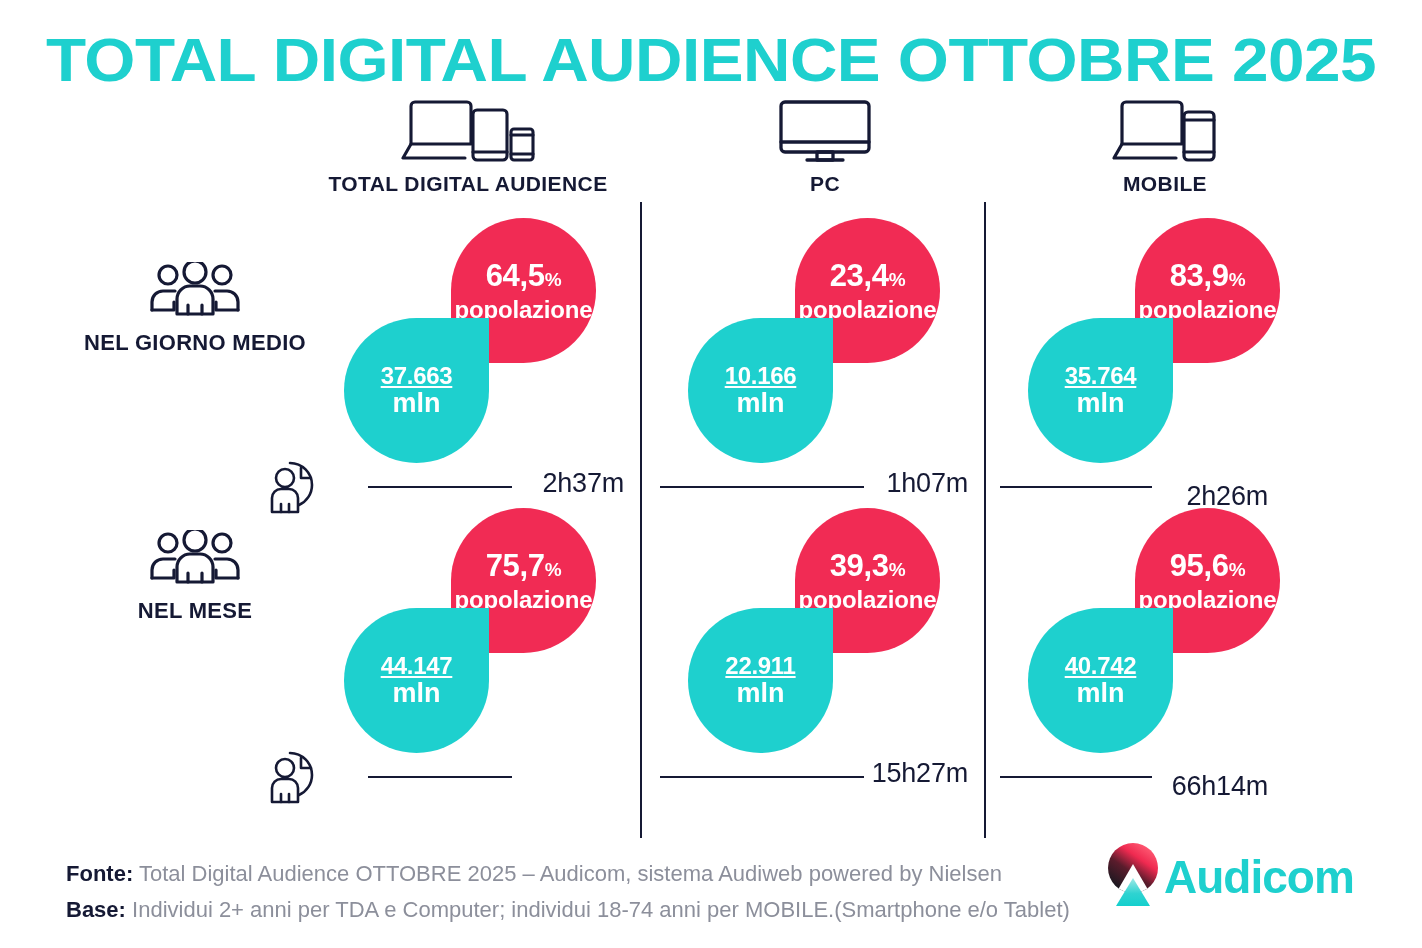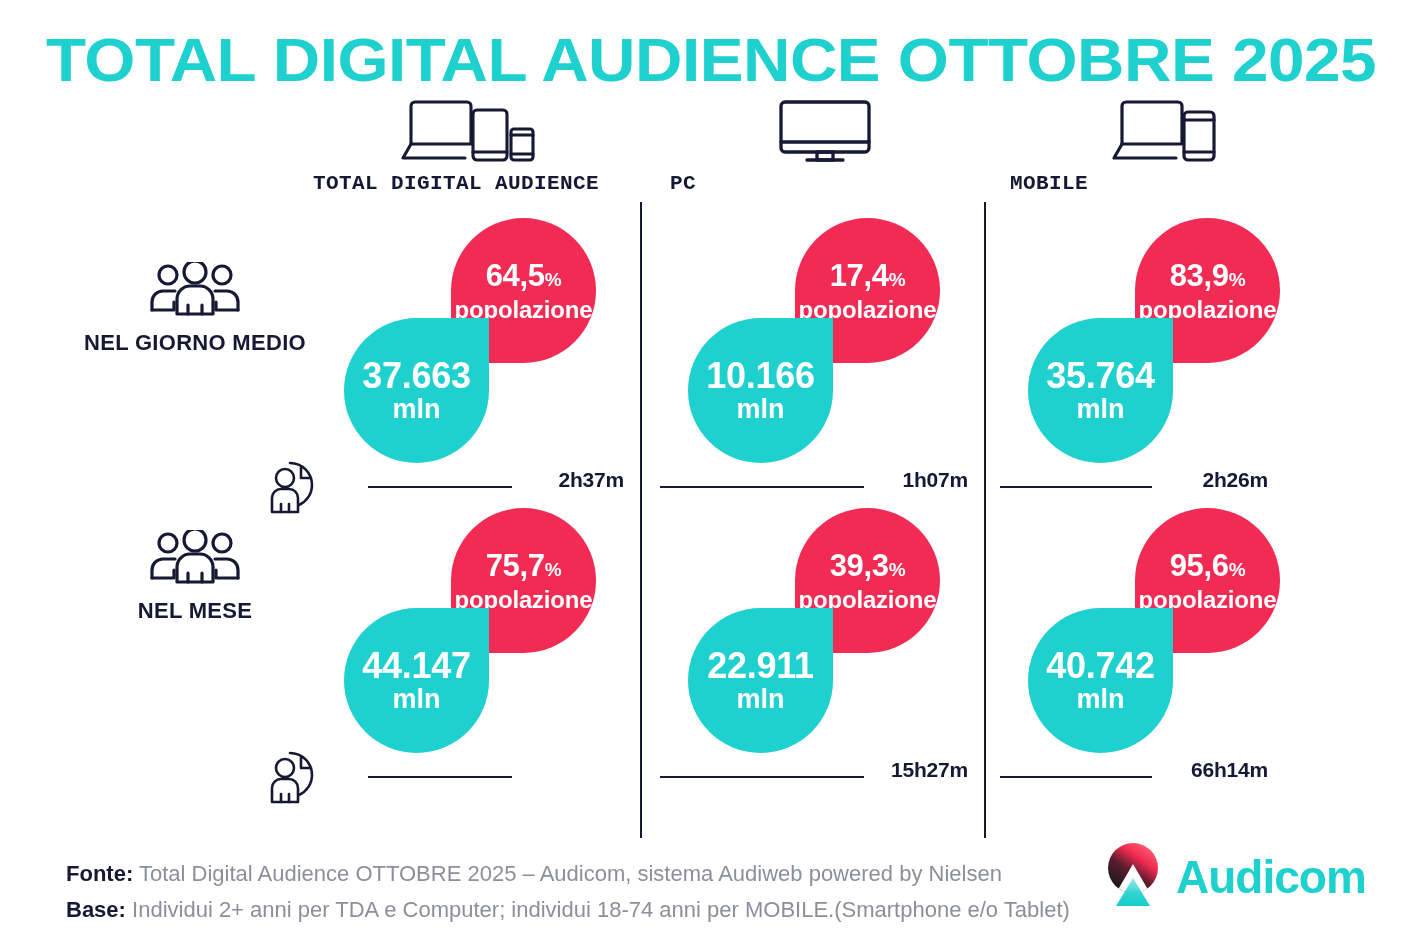--- a/index.html
+++ b/index.html
@@ -30,21 +30,21 @@
     color: #1ED0CE;
     transform: scaleX(1.06);
     transform-origin: center;
     white-space: nowrap;
   }
 
   
   .col-head {
     position: absolute;
     top: 96px;
-    font-family: Liberation Mono, monospace;
+    text-align: center;
   }
   .col-head .head-icon {
     height: 68px;
     display: flex;
     align-items: flex-end;
     justify-content: center;
   }
   .col-head .head-label {
     margin-top: 8px;
     font-size: 21px;
@@ -130,25 +130,26 @@
     font-weight: bold;
   }
   .pct-caption {
     margin-top: 7px;
     font-size: 24px;
     font-weight: bold;
     line-height: 1;
     letter-spacing: -0.2px;
   }
   .abs-value {
-    font-size: 36px;
+    font-size: 24px;
     font-weight: bold;
     line-height: 1.06;
     letter-spacing: -0.3px;
     white-space: nowrap;
+    text-decoration: underline;
   }
   .abs-unit {
     font-size: 27px;
     font-weight: bold;
     line-height: 1.06;
   }
 
   
   #duo-tda-day   { left: 344px;  top: 218px; }
   #duo-pc-day    { left: 688px;  top: 218px; }
@@ -174,34 +175,34 @@
   }
   .time-rule {
     position: absolute;
     height: 2px;
     background: #151934;
     top: 28px;
   }
   .time-value {
     position: absolute;
     top: 10px;
-    font-size: 21px;
-    font-weight: bold;
+    font-size: 27px;
+    font-weight: normal;
     letter-spacing: -0.2px;
     color: #151934;
     white-space: nowrap;
     text-align: right;
   }
   
   .rule-tda  { left: 368px;  width: 144px; }
   .rule-pc   { left: 660px;  width: 204px; }
   .rule-mob  { left: 1000px; width: 152px; }
   .val-tda   { left: 402px;  width: 222px; }
   .val-pc    { left: 756px;  width: 212px; }
-  .val-mob   { left: 1000px; width: 268px; text-align: right; }
+  .val-mob   { left: 1000px; width: 268px; text-align: right; margin-top: 13px; }
 
   
   #footer {
     position: absolute;
     left: 66px;
     top: 856px;
     width: 1030px;
     font-size: 22px;
     line-height: 1.62;
     color: #8c8f9b;
@@ -212,21 +213,21 @@
   }
   #footer .ft-line { white-space: nowrap; }
 
   
   #logo {
     position: absolute;
     left: 1102px;
     top: 842px;
     display: flex;
     align-items: center;
-    gap: 12px;
+    gap: 0;
   }
   #logo-text {
     font-size: 46px;
     font-weight: bold;
     color: #1ED0CE;
     letter-spacing: -1px;
     line-height: 1;
   }
 </style>
 </head>
@@ -319,21 +320,21 @@
     <div class="pct-caption">popolazione</div>
   </div>
   <div class="drop teal">
     <div class="abs-value">37.663</div>
     <div class="abs-unit">mln</div>
   </div>
 </div>
 
 <div class="duo" id="duo-pc-day">
   <div class="drop pink">
-    <div class="pct-value"><span>17,4</span><span class="pct-sign">%</span></div>
+    <div class="pct-value"><span>23,4</span><span class="pct-sign">%</span></div>
     <div class="pct-caption">popolazione</div>
   </div>
   <div class="drop teal">
     <div class="abs-value">10.166</div>
     <div class="abs-unit">mln</div>
   </div>
 </div>
 
 <div class="duo" id="duo-mob-day">
   <div class="drop pink">

